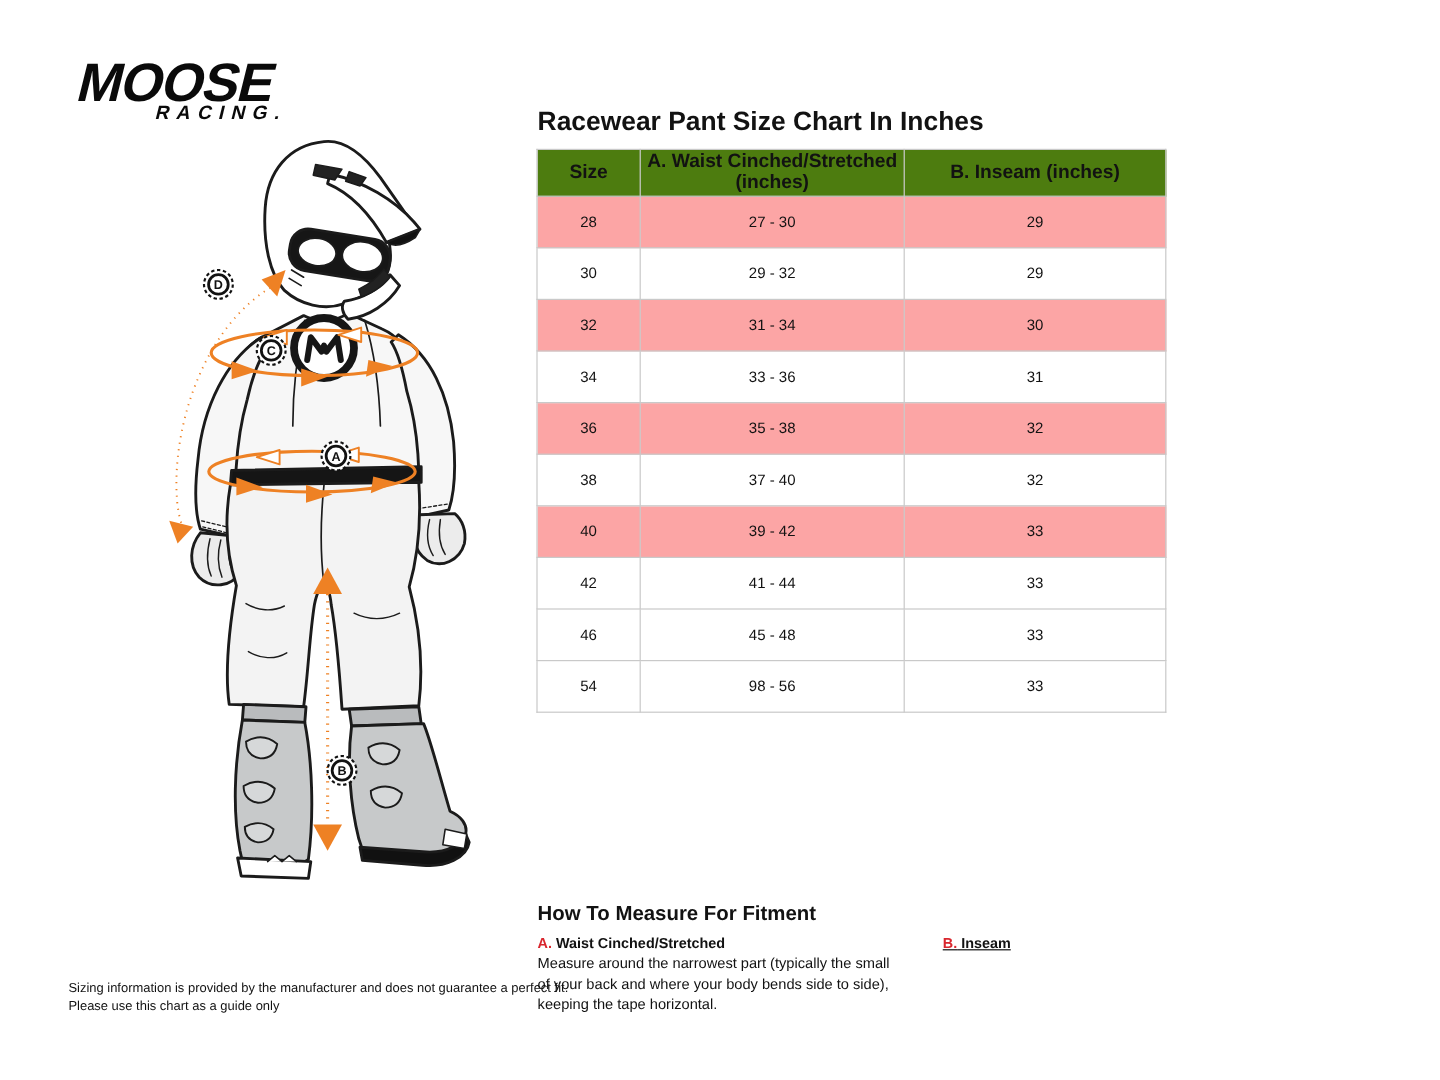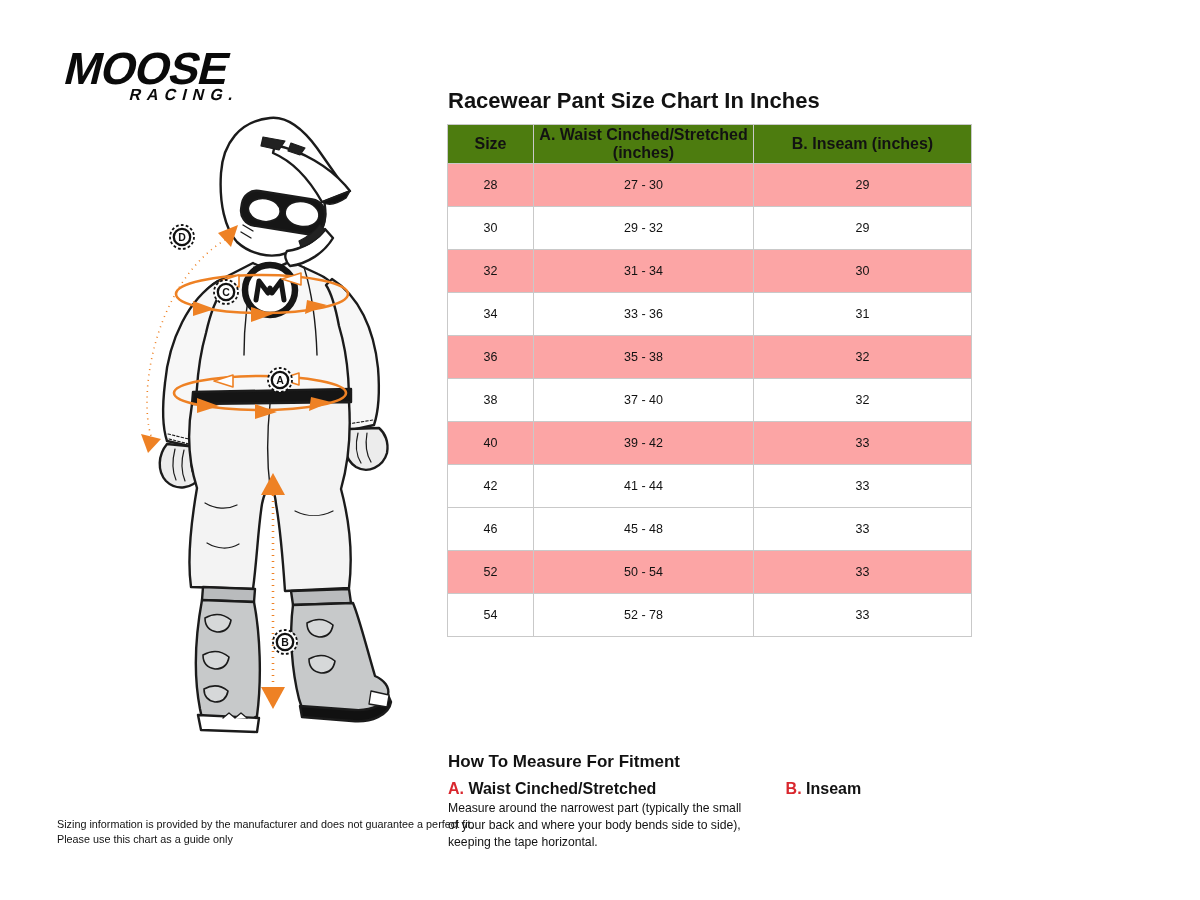--- a/index.html
+++ b/index.html
@@ -19,22 +19,22 @@
   .chart-title{position:absolute;left:448px;top:88px;font-size:22px;font-weight:bold;}
   table.size-table{position:absolute;left:447px;top:124px;width:524px;border-collapse:collapse;table-layout:fixed;}
   .size-table th,.size-table td{border:1px solid #c9c9c9;text-align:center;vertical-align:middle;}
   .size-table th{height:28px;font-size:16px;font-weight:bold;background:#4d7c0f;}
   .size-table td{height:40px;font-size:12.5px;background:#ffffff;}
   .size-table tr.striped td{background:#fca5a5;}
   
   .measure-heading{position:absolute;left:448px;top:752px;font-size:17px;font-weight:bold;}
   .measure-cols{position:absolute;left:448px;top:779px;width:645px;display:flex;}
   .measure-col{width:298px;}
-  .measure-col.right{width:312px;margin-left:44px;}
-  .measure-title{font-size:16px;font-weight:bold;line-height:1.2;}
+  .measure-col.right{width:312px;margin-left:44px;text-decoration:underline;}
+  .measure-title{font-size:12px;font-weight:bold;line-height:1.2;}
   .measure-letter{color:#d9272e;}
   .measure-text{font-size:12.2px;line-height:1.38;margin-top:2px;}
   
   .disclaimer{position:absolute;left:57px;top:817px;font-size:10.8px;line-height:1.35;color:#121212;}
 </style>
 </head>
 <body>
 
 <div class="logo">
   <div class="moose">MOOSE</div>
@@ -198,28 +198,23 @@
       <tr>
         <td>42</td>
         <td>41 - 44</td>
         <td>33</td>
       </tr>
       <tr>
         <td>46</td>
         <td>45 - 48</td>
         <td>33</td>
       </tr>
-      <tr class="striped">
-        <td>52</td>
-        <td>50 - 54</td>
-        <td>33</td>
-      </tr>
       <tr>
         <td>54</td>
-        <td>52 - 78</td>
+        <td>98 - 56</td>
         <td>33</td>
       </tr>
     </tbody>
 </table>
 
 <div class="measure-heading">How To Measure For Fitment</div>
 <div class="measure-cols">
   <div class="measure-col">
     <div class="measure-title"><span class="measure-letter">A.</span><span> Waist Cinched/Stretched</span></div>
     <div class="measure-text">Measure around the narrowest part (typically the small of your back and where your body bends side to side), keeping the tape horizontal.</div>

